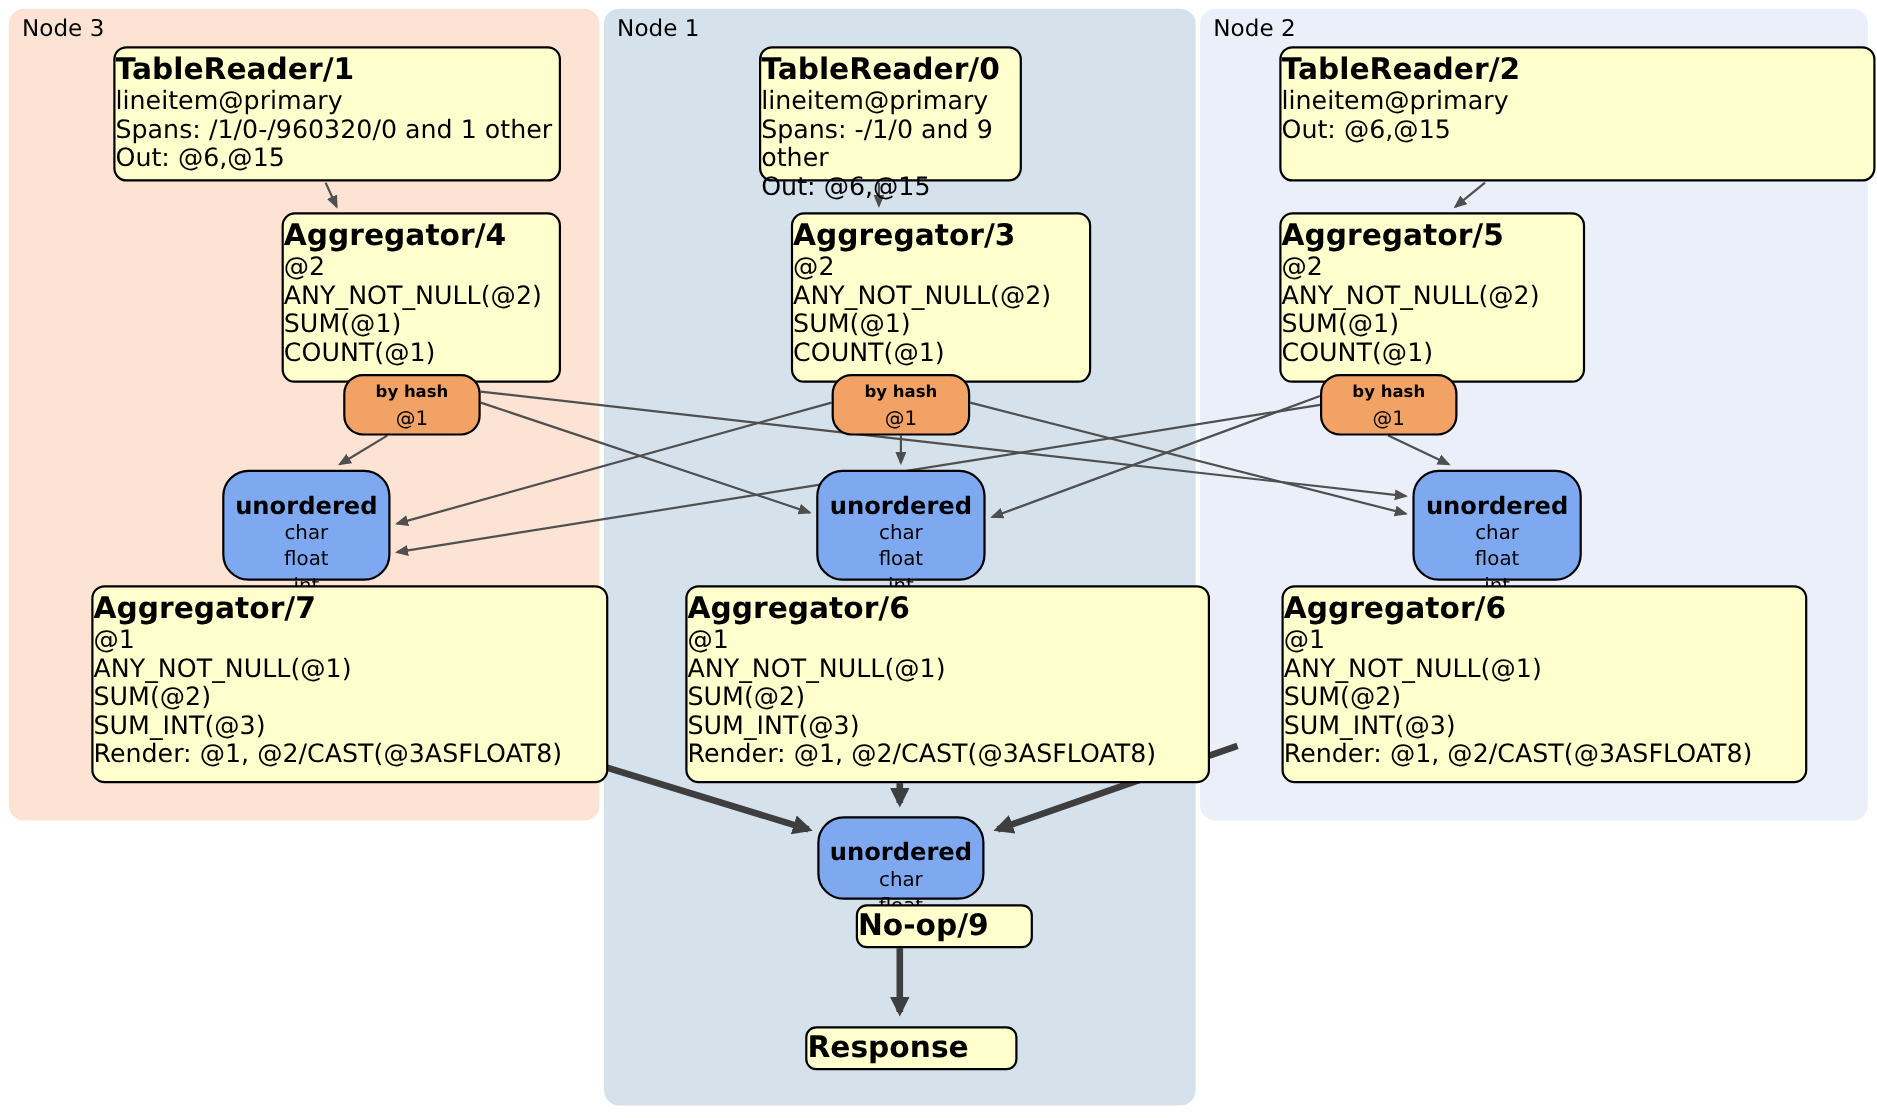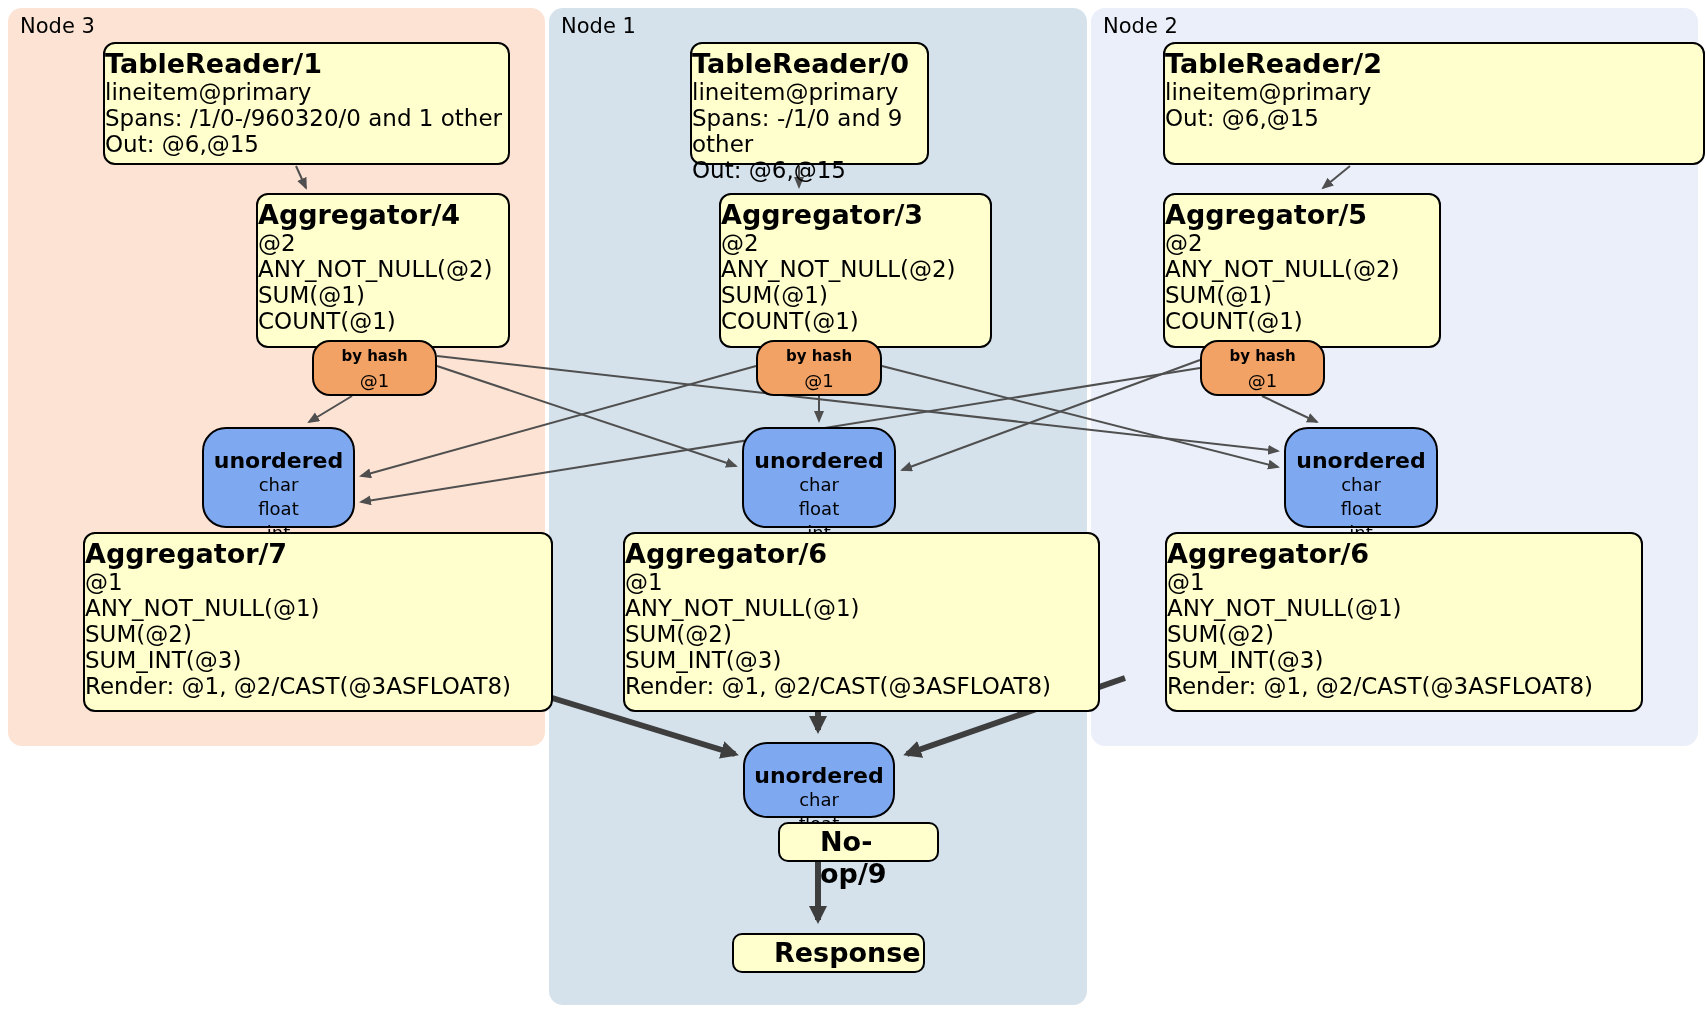--- a/index.html
+++ b/index.html
@@ -21,21 +21,21 @@
   .pbox .bt{font-size:27px;line-height:31px;font-weight:bold;}
   .pbox .bl{font-size:23px;line-height:26px;}
   .router{position:absolute;box-sizing:border-box;background:var(--router_bg);
         border:2px solid var(--border);border-radius:18px;text-align:center;padding-top:2px;}
   .router .bt{font-size:15px;line-height:25px;font-weight:bold;}
   .router .bl{font-size:18px;line-height:23px;}
   .sync{position:absolute;box-sizing:border-box;background:var(--sync_bg);
         border:2px solid var(--border);border-radius:24px;text-align:center;padding-top:19px;}
   .sync .bt{font-size:22px;line-height:25px;font-weight:bold;}
   .sync .bl{font-size:18px;line-height:24px;}
-  .small{border-radius:10px;padding-left:40px;}
+  .small{border-radius:10px;}
   .small .bt{font-size:27px;line-height:32px;}
 </style>
 </head>
 <body>
 
 <div class="canvas">
 
   <div class="region n3">
     <div class="rlabel">Node 3</div>
   </div>

